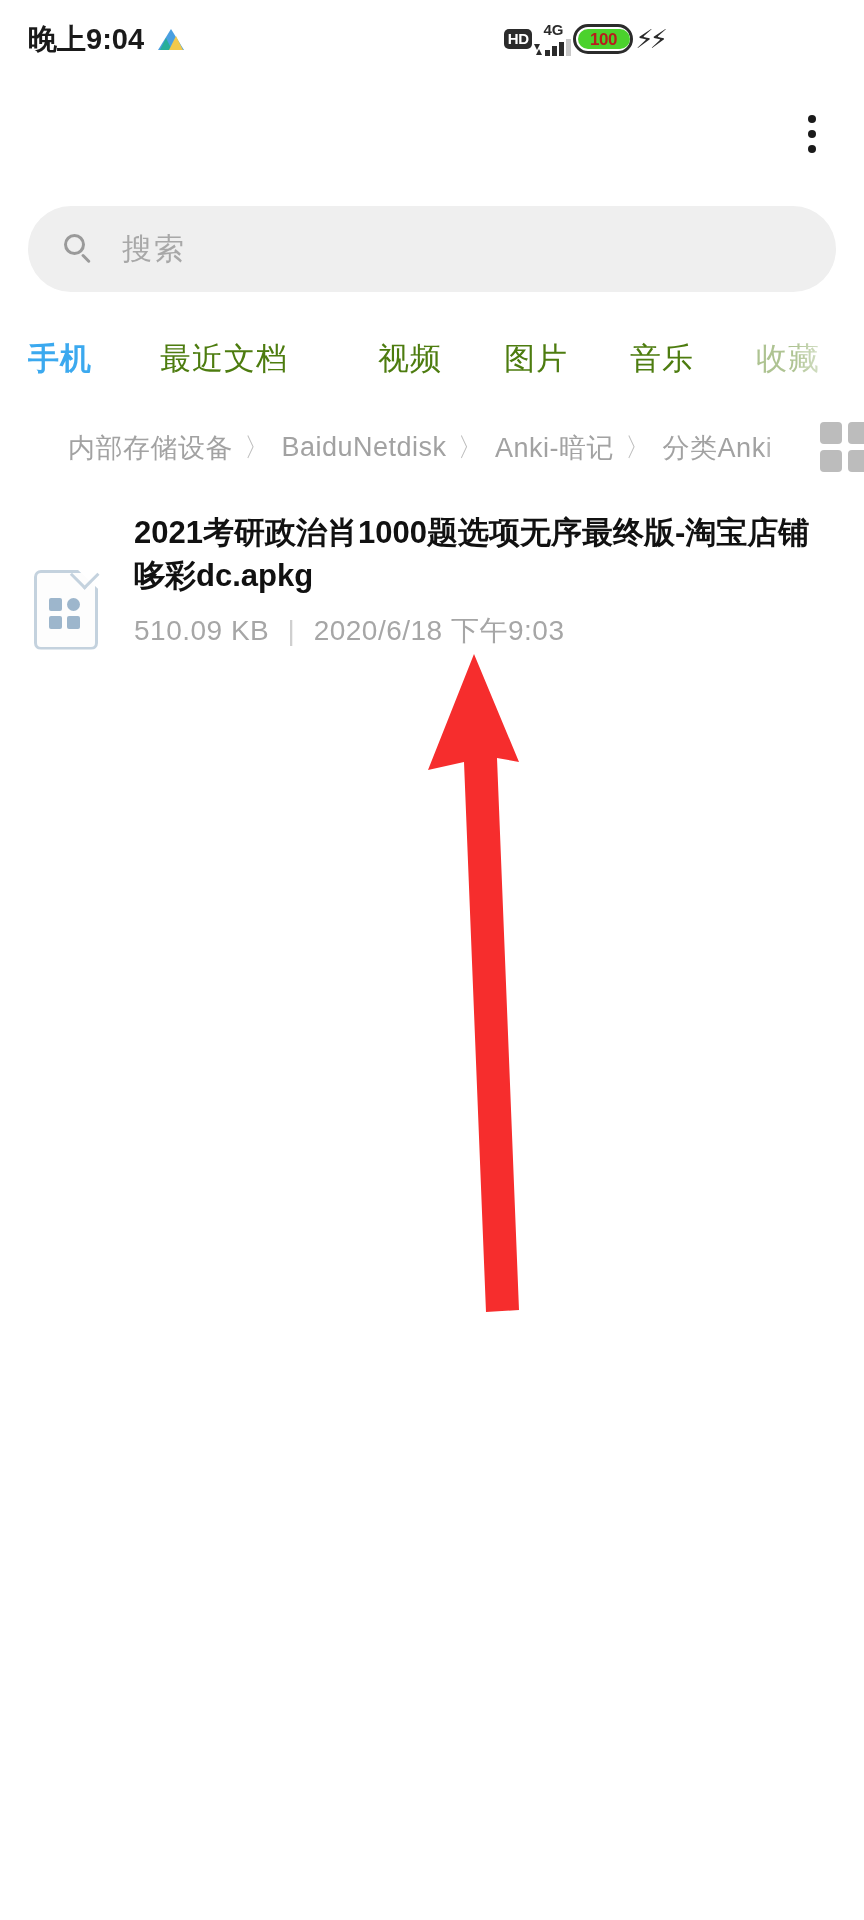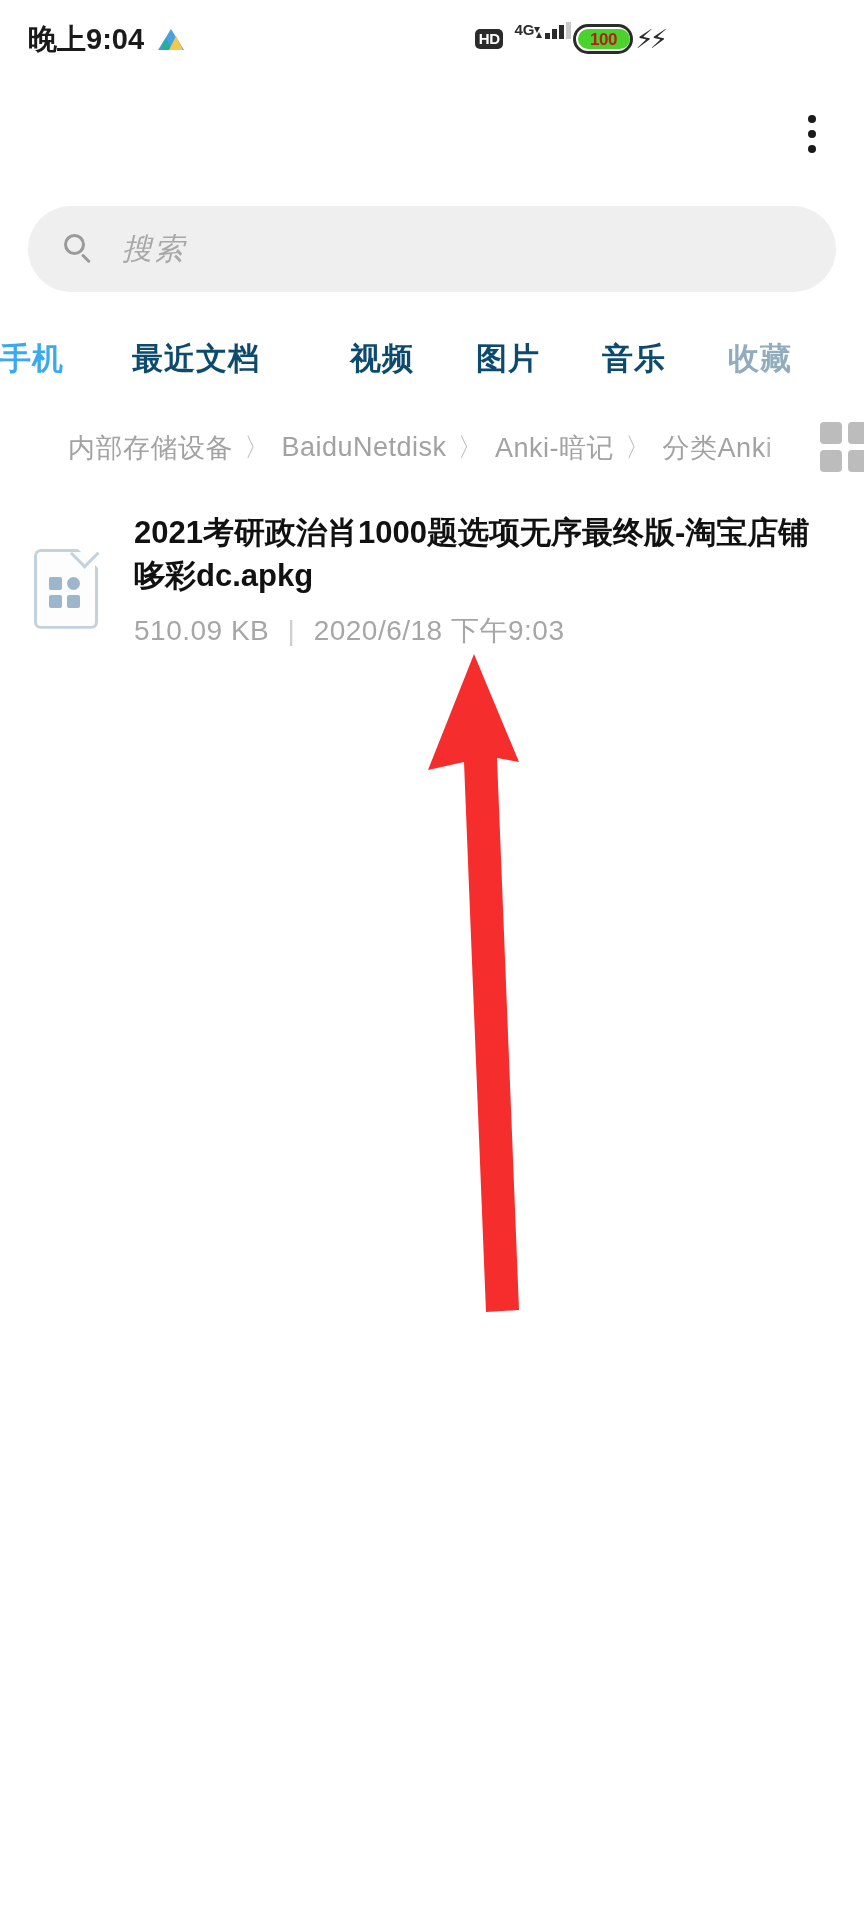--- a/index.html
+++ b/index.html
@@ -79,21 +79,21 @@
     color: #ffffff;
     font-size: 15px;
     font-weight: 700;
     border-radius: 5px;
     padding: 2px 4px 3px 4px;
     line-height: 1;
     letter-spacing: -0.5px;
   }
   .signal-wrap {
     display: flex;
-    flex-direction: row;
+    flex-direction: column;
     align-items: flex-start;
     position: relative;
     height: 34px;
     justify-content: flex-start;
   }
   .signal-label {
     font-size: 15px;
     font-weight: 600;
     color: #2b2b2b;
     line-height: 1;
@@ -246,40 +246,38 @@
     background: #9a9a9a;
     transform: rotate(45deg);
     transform-origin: left center;
     border-radius: 2px;
   }
   .search-placeholder {
     margin-left: 28px;
     font-size: 30px;
     color: #a8a8a8;
     letter-spacing: 2px;
-    font-style: italic;
   }
 
   
   .tabs {
     position: absolute;
     top: 318px; left: 0;
     width: 864px;
     height: 82px;
     display: flex;
     align-items: center;
     overflow: hidden;
   }
   .tab {
     font-size: 31px;
-    color: #0c4a6e;
+    color: #4d7c0f;
     white-space: nowrap;
     letter-spacing: 1px;
     flex: 0 0 auto;
-    font-weight: bold;
   }
   .tab.active {
     color: #3ba9ef;
     font-weight: 700;
   }
   .tab.faded {
     opacity: 0.45;
   }
   .tabs-fade {
     position: absolute;
@@ -348,21 +346,21 @@
   }
 
   
   .file-list {
     position: absolute;
     top: 496px; left: 0;
     width: 864px;
   }
   .file-row {
     display: flex;
-    align-items: center;
+    align-items: flex-end;
     padding: 16px 33px 18px 34px;
     box-sizing: border-box;
   }
   .file-icon {
     flex: 0 0 auto;
     width: 64px;
     height: 80px;
     position: relative;
     margin-top: 16px;
     margin-right: 36px;
@@ -479,21 +477,21 @@
   <div class="search-box">
     <div class="search-icon">
       <span class="circ"></span>
         <span class="handle"></span>
     </div>
     <div class="search-placeholder">搜索</div>
   </div>
 </div>
 
 <div class="tabs">
-  <div class="tab active" style="">手机</div>
+  <div class="tab active" style="margin-left:28px;">手机</div>
   <div class="tab" style="margin-left:68px;">最近</div>
   <div class="tab" style="">文档</div>
   <div class="tab" style="margin-left:90px;">视频</div>
   <div class="tab" style="margin-left:62px;">图片</div>
   <div class="tab" style="margin-left:62px;">音乐</div>
   <div class="tab faded" style="margin-left:62px;">收藏</div>
 </div>
 <div class="tabs-fade"></div>
 
 <div class="breadcrumb-row">

